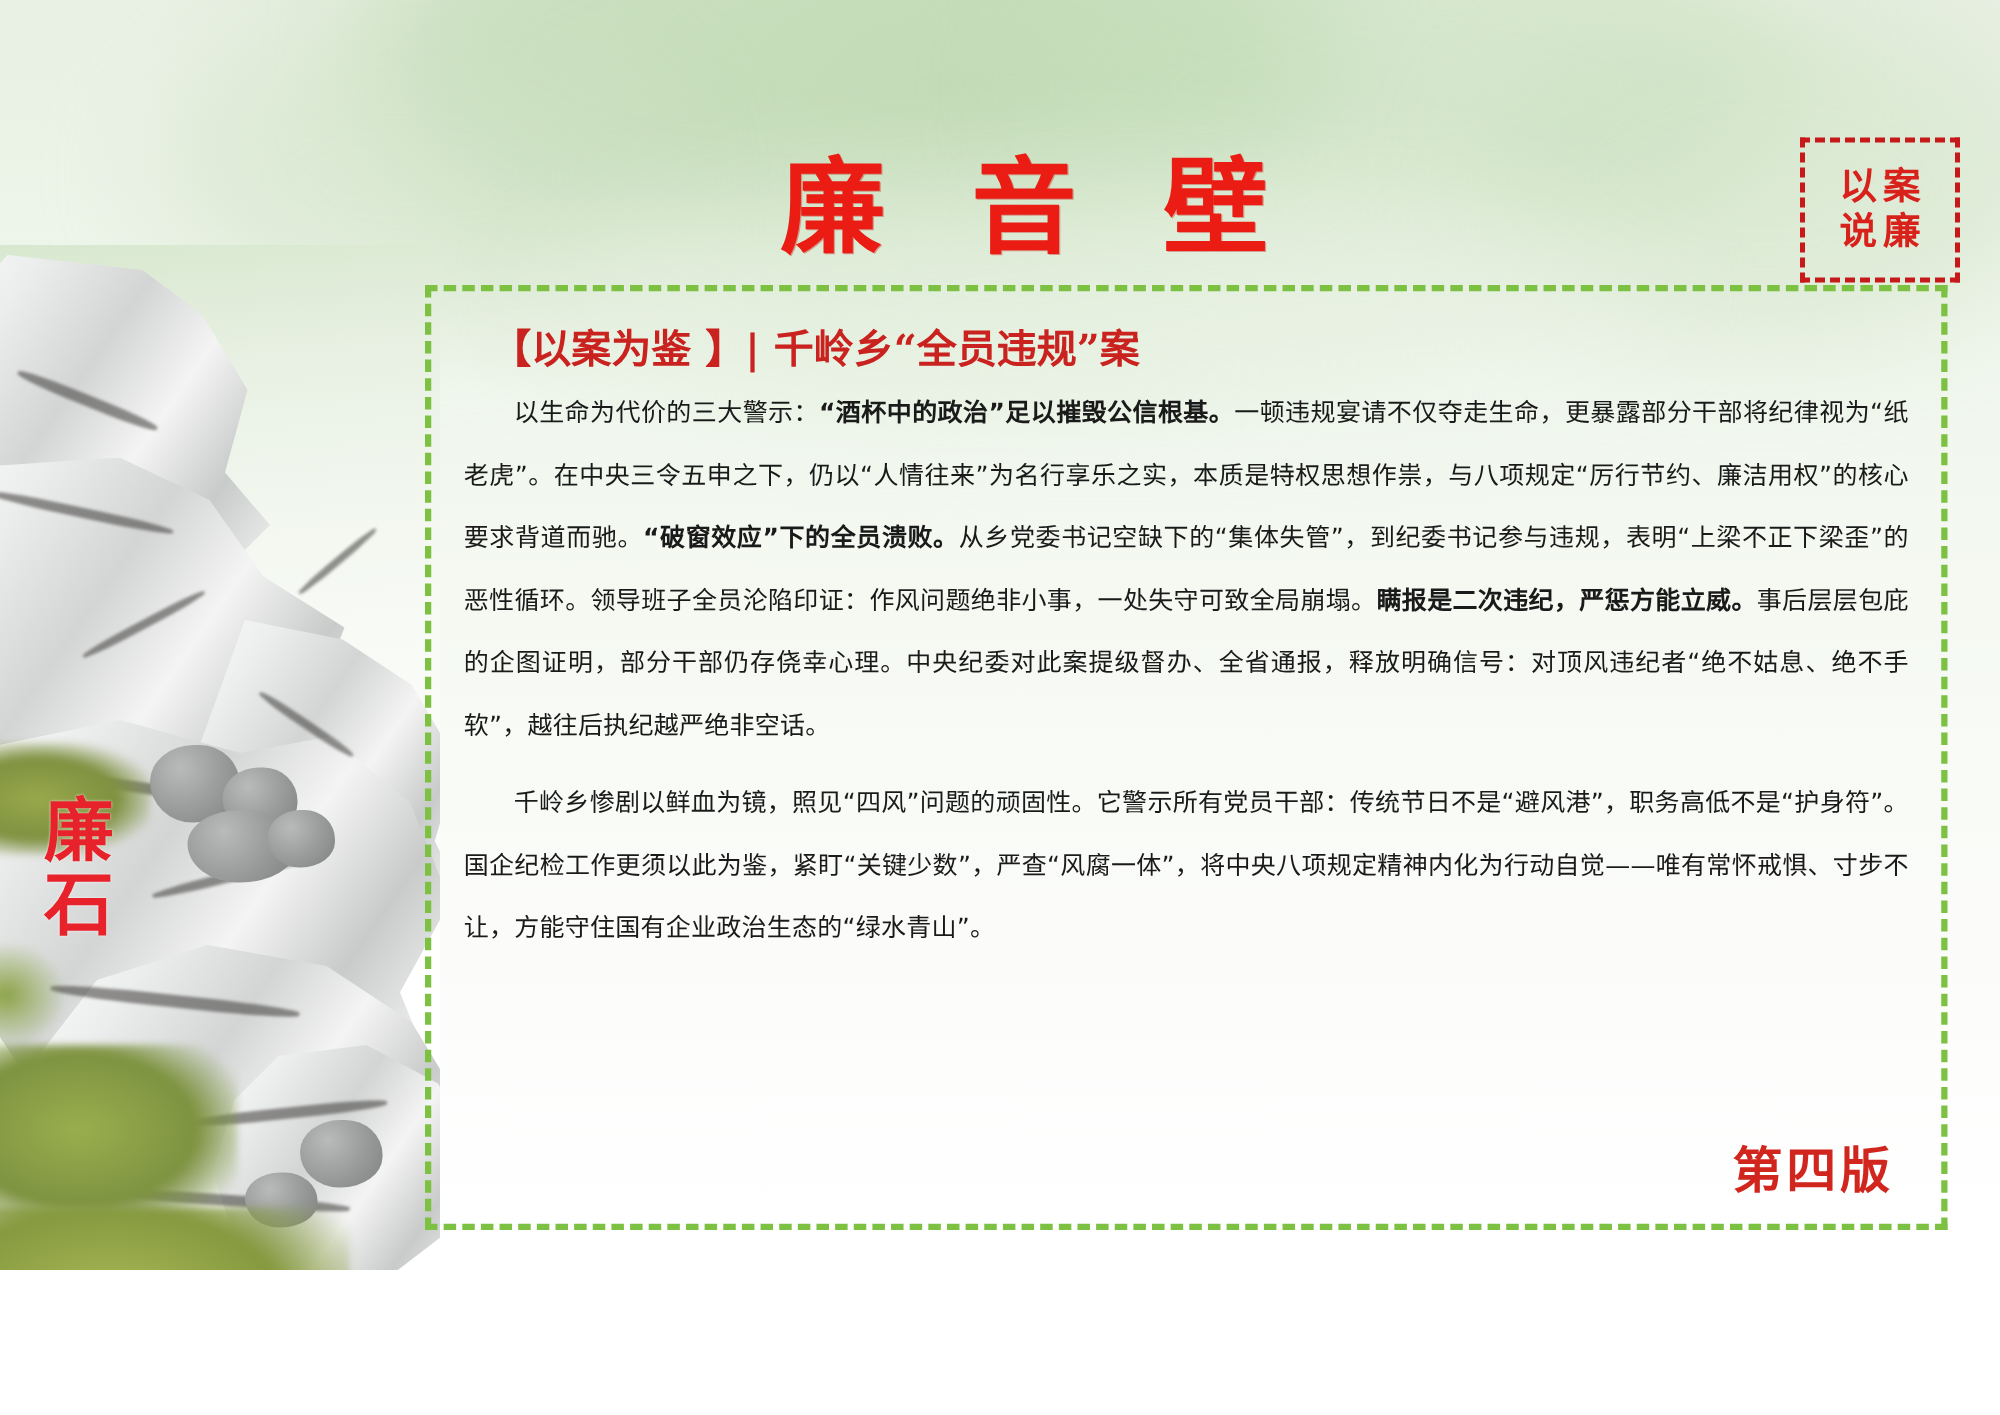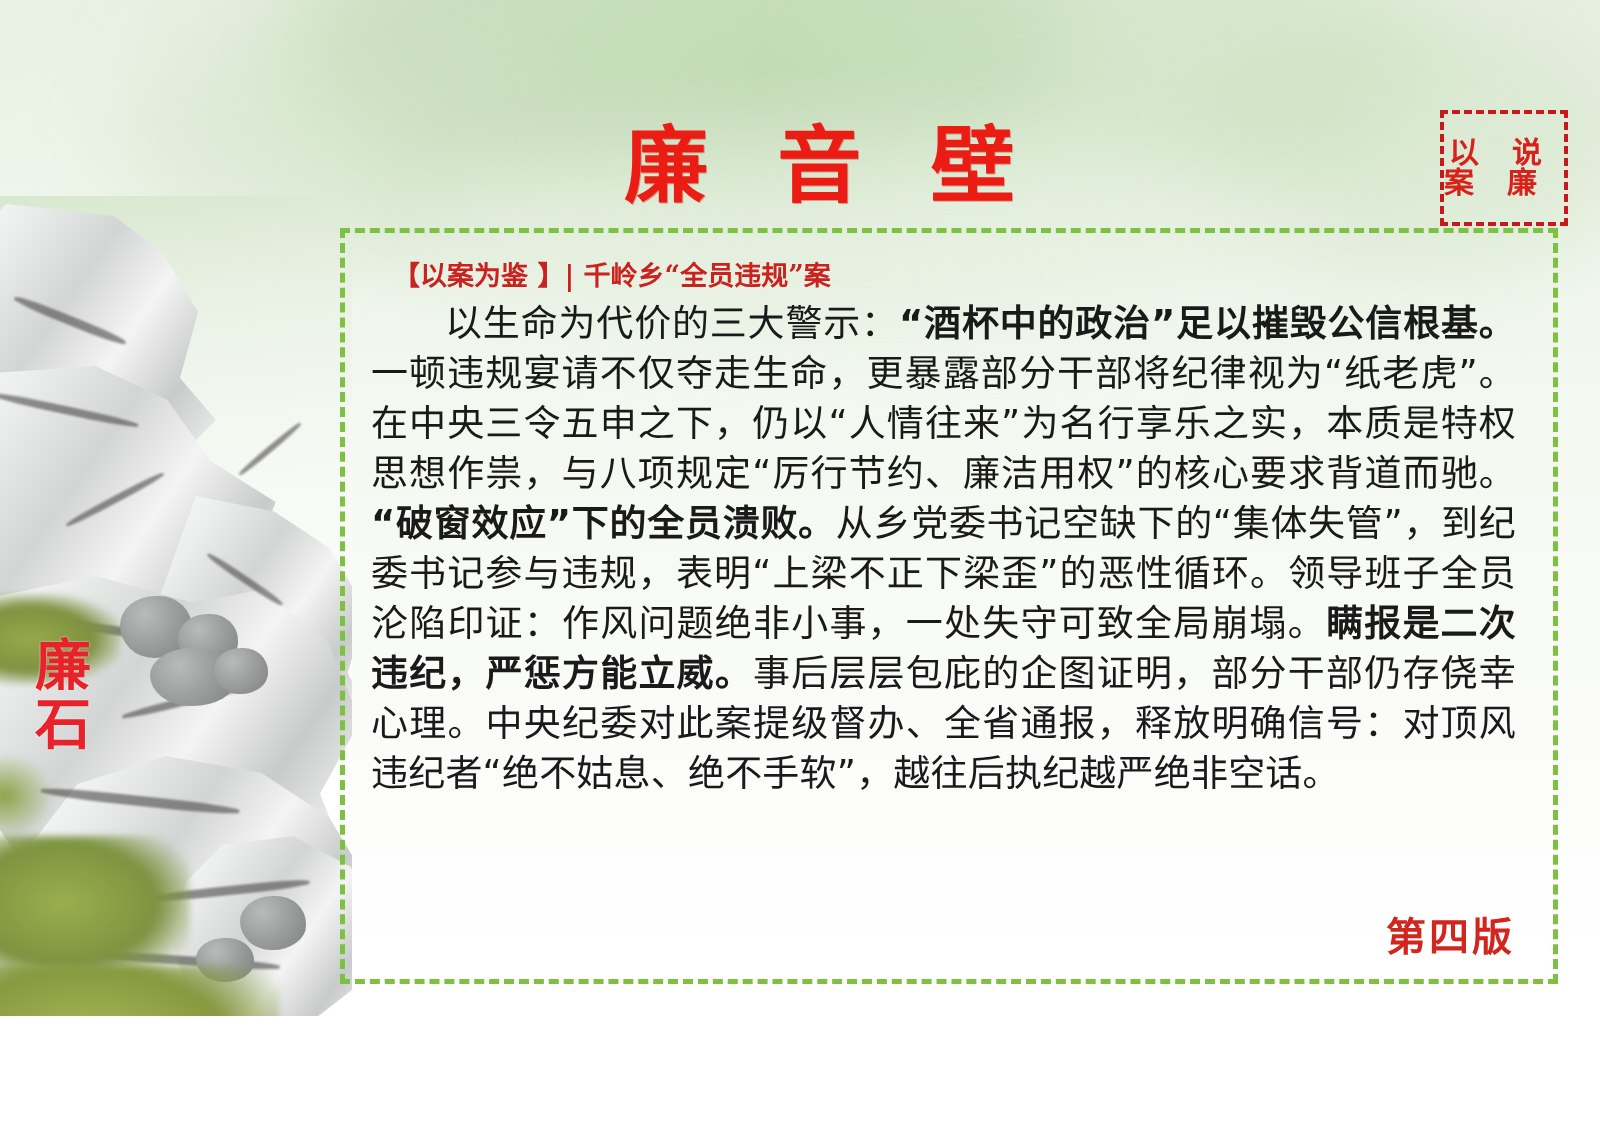--- a/index.html
+++ b/index.html
@@ -153,21 +153,21 @@
   
   #badge {
     position: absolute;
     right: 32px;
     top: 110px;
     width: 128px;
     height: 116px;
     border: 4px dashed #c8191a;
     box-sizing: border-box;
     display: flex;
-    flex-direction: row;
+    flex-direction: column;
     align-items: center;
     justify-content: center;
     gap: 6px;
   }
   #badge div {
     color: #d9211c;
     font-size: 30px;
     line-height: 1;
     font-weight: 700;
     letter-spacing: 5px;
@@ -182,36 +182,36 @@
     top: 228px;
     width: 1218px;
     height: 756px;
     border: 5px dashed #7cc142;
     box-sizing: border-box;
     padding: 20px 26px 14px 26px;
   }
 
   #article-heading {
     color: #c9221f;
-    font-size: 27px;
+    font-size: 32px;
     line-height: 1.25;
     font-weight: 700;
     margin: 6px 0 6px 22px;
     font-family: "DejaVu Serif", "Liberation Serif", serif;
     white-space: nowrap;
   }
 
   .para {
     color: #1a1a1a;
-    font-size: 37px;
+    font-size: 20px;
     line-height: 50px;
     text-align: justify;
     text-justify: inter-ideograph;
     text-indent: 2em;
-    margin: 0 11px 12px 0;
+    margin: 0 0 12px 0;
     font-family: "DejaVu Sans", "Liberation Sans", sans-serif;
     letter-spacing: 0.2px;
   }
   .para b { font-weight: 700; }
 
   #edition {
     position: absolute;
     right: 38px;
     bottom: 22px;
     color: #d0261e;
@@ -278,17 +278,18 @@
     <div>以案</div>
     <div>说廉</div>
   </div>
 
   <div id="article">
 
     <div id="article-heading">【以案为鉴 】| 千岭乡“全员违规”案</div>
 
     <p class="para"><span>以生命为代价的三大警示：</span><b>“酒杯中的政治”足以摧毁公信根基。</b><span>一顿违规宴请不仅夺走生命，更暴露部分干部将纪律视为“纸老虎”。在中央三令五申之下，仍以“人情往来”为名行享乐之实，本质是特权思想作祟，与八项规定“厉行节约、廉洁用权”的核心要求背道而驰。</span><b>“破窗效应”下的全员溃败。</b><span>从乡党委书记空缺下的“集体失管”，到纪委书记参与违规，表明“上梁不正下梁歪”的恶性循环。领导班子全员沦陷印证：作风问题绝非小事，一处失守可致全局崩塌。</span><b>瞒报是二次违纪，严惩方能立威。</b><span>事后层层包庇的企图证明，部分干部仍存侥幸心理。中央纪委对此案提级督办、全省通报，释放明确信号：对顶风违纪者“绝不姑息、绝不手软”，越往后执纪越严绝非空话。</span></p>
 
+    <p class="para">千岭乡惨剧以鲜血为镜，照见“四风”问题的顽固性。它警示所有党员干部：传统节日不是“避风港”，职务高低不是“护身符”。国企纪检工作更须以此为鉴，紧盯“关键少数”，严查“风腐一体”，将中央八项规定精神内化为行动自觉——唯有常怀戒惧、寸步不让，方能守住国有企业政治生态的“绿水青山”。</p>
 
     <div id="edition">第四版</div>
   </div>
 
 </div>
 
 </body></html>

